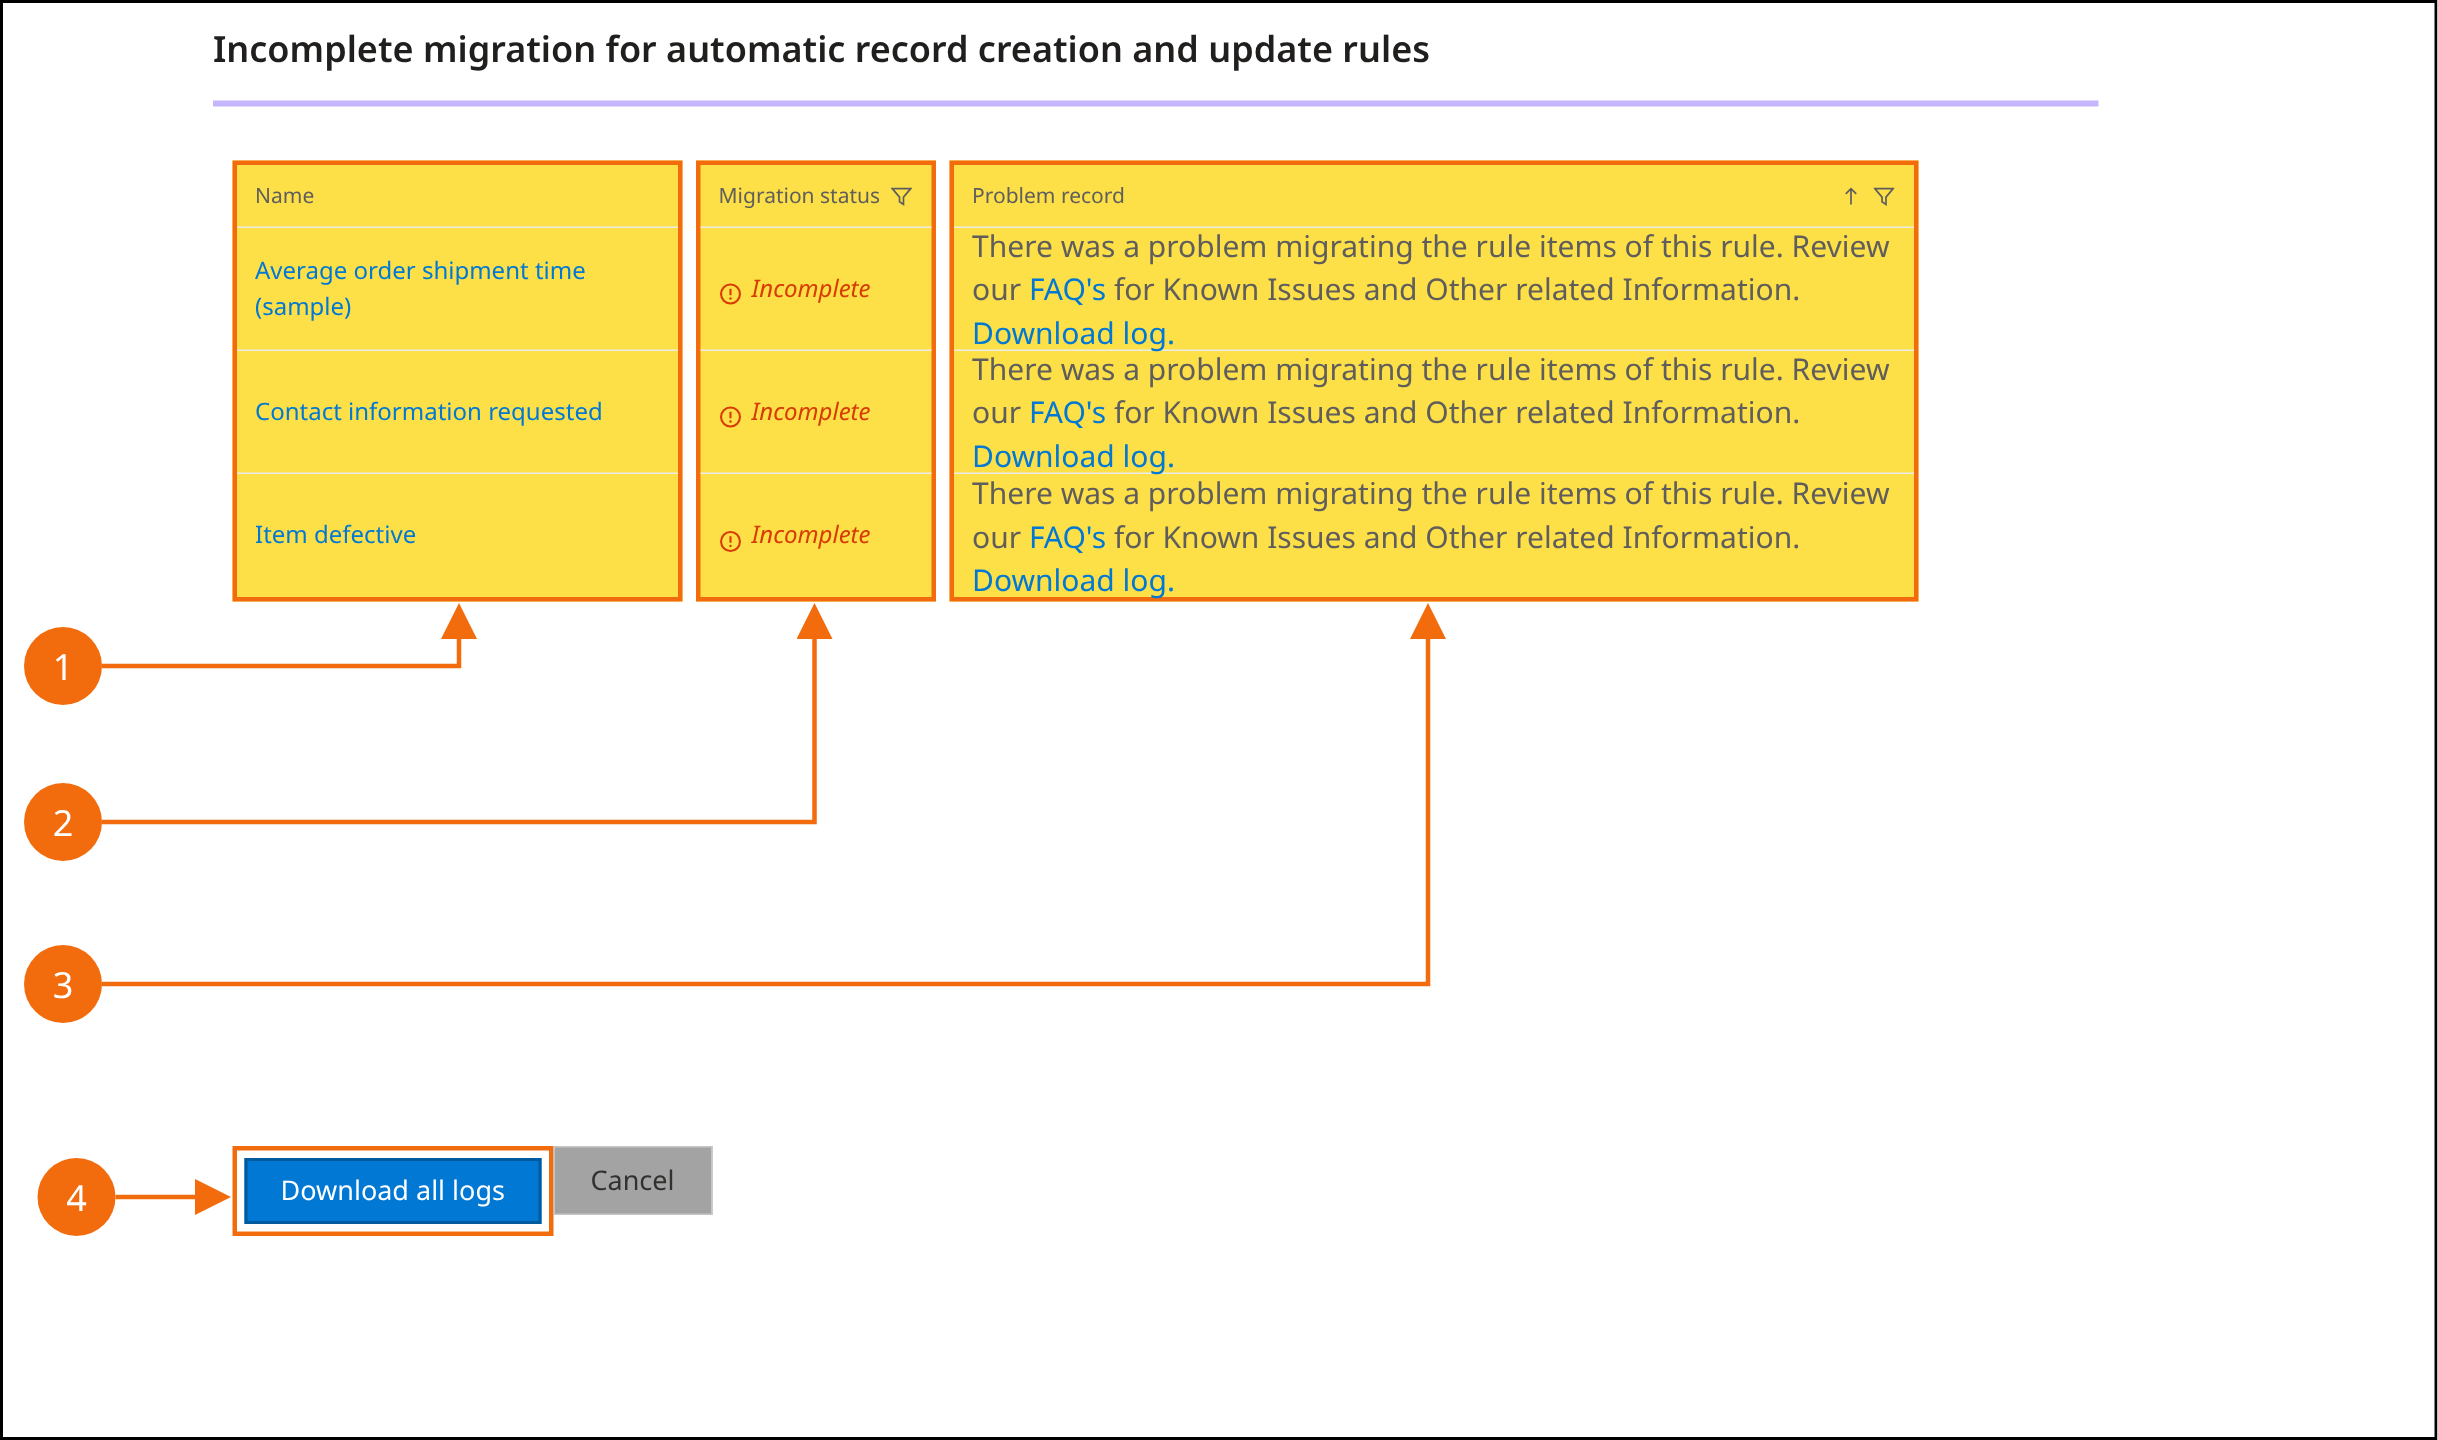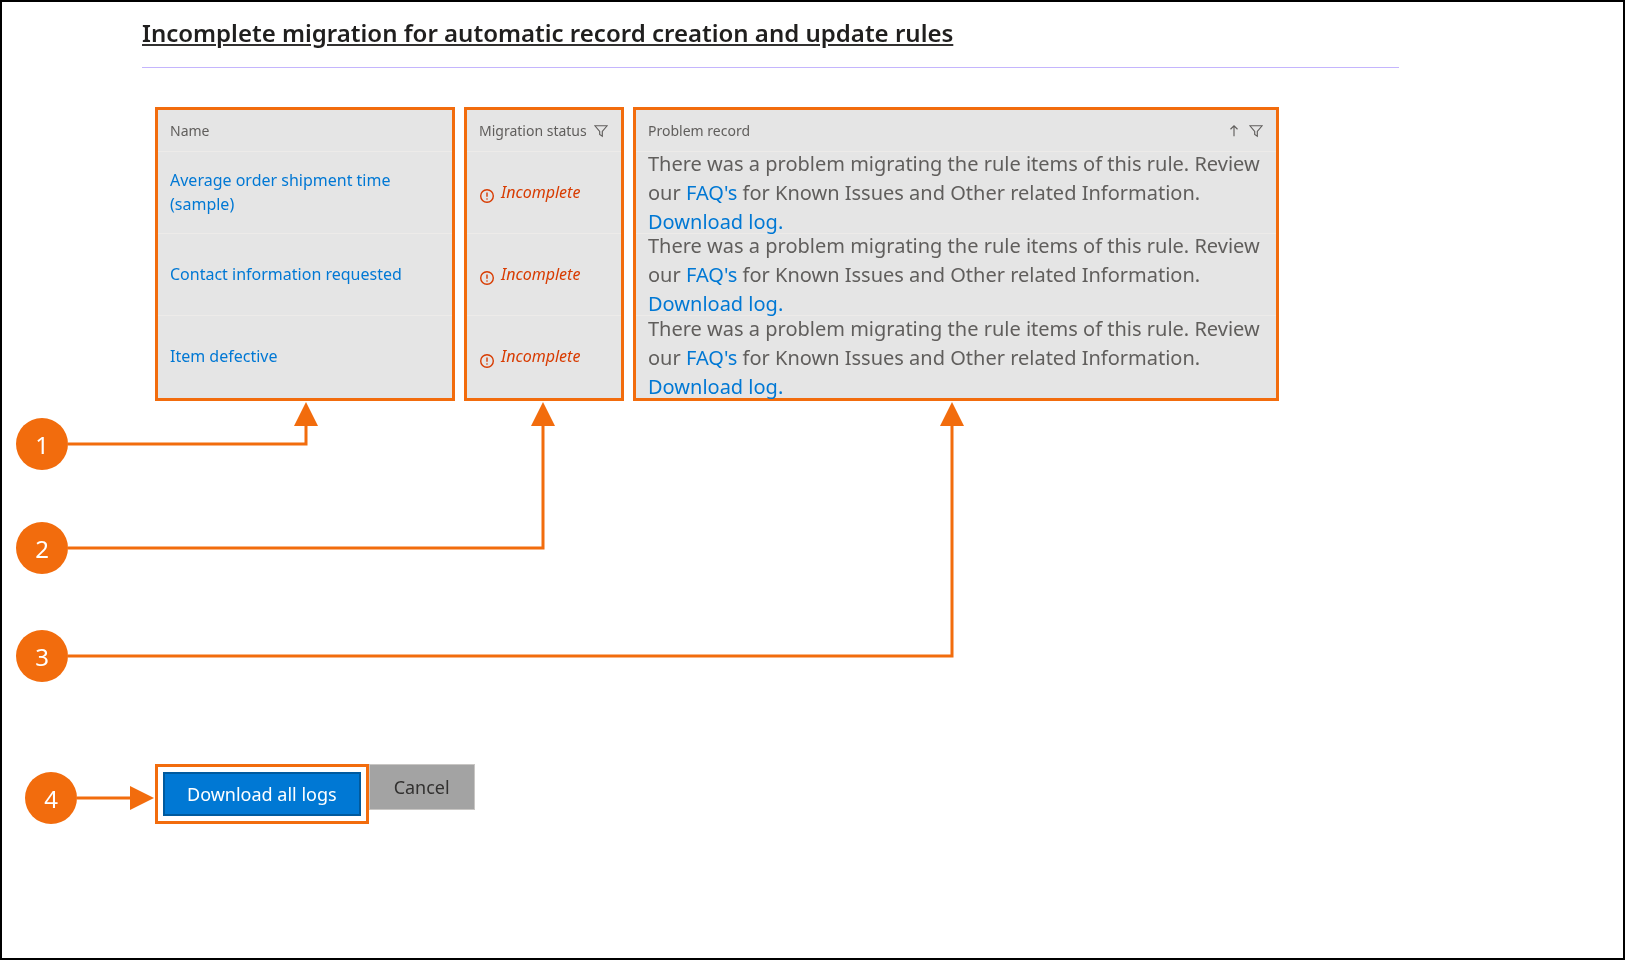--- a/index.html
+++ b/index.html
@@ -31,41 +31,40 @@
     background: #fff;
     overflow: hidden;
   }
   
   .header {
     position: absolute;
     left: 140px;
     top: 14px;
     right: 224px;
     padding-bottom: 18px;
-    border-bottom: 1px solid #c4b5fd;
-    text-decoration: underline;
+    border-bottom: 4px solid #c4b5fd;
   }
   .header h1 {
     margin: 0;
     font-size: 24px;
     font-weight: 600;
     color: #201f1e;
   }
 
   
   .table-wrap {
     position: absolute;
     left: 153px;
     top: 105px;
     width: 1124px;
     display: flex;
     gap: 9px;
   }
   .col {
-    background: #e5e5e5;
+    background: #fde047;
     border: 3px solid var(--orange);
     display: flex;
     flex-direction: column;
   }
   .col-name   { width: 300px; }
   .col-status { width: 160px; }
   .col-detail { flex: 1; min-width: 636px; }
 
   .col-head {
     height: 42px;

